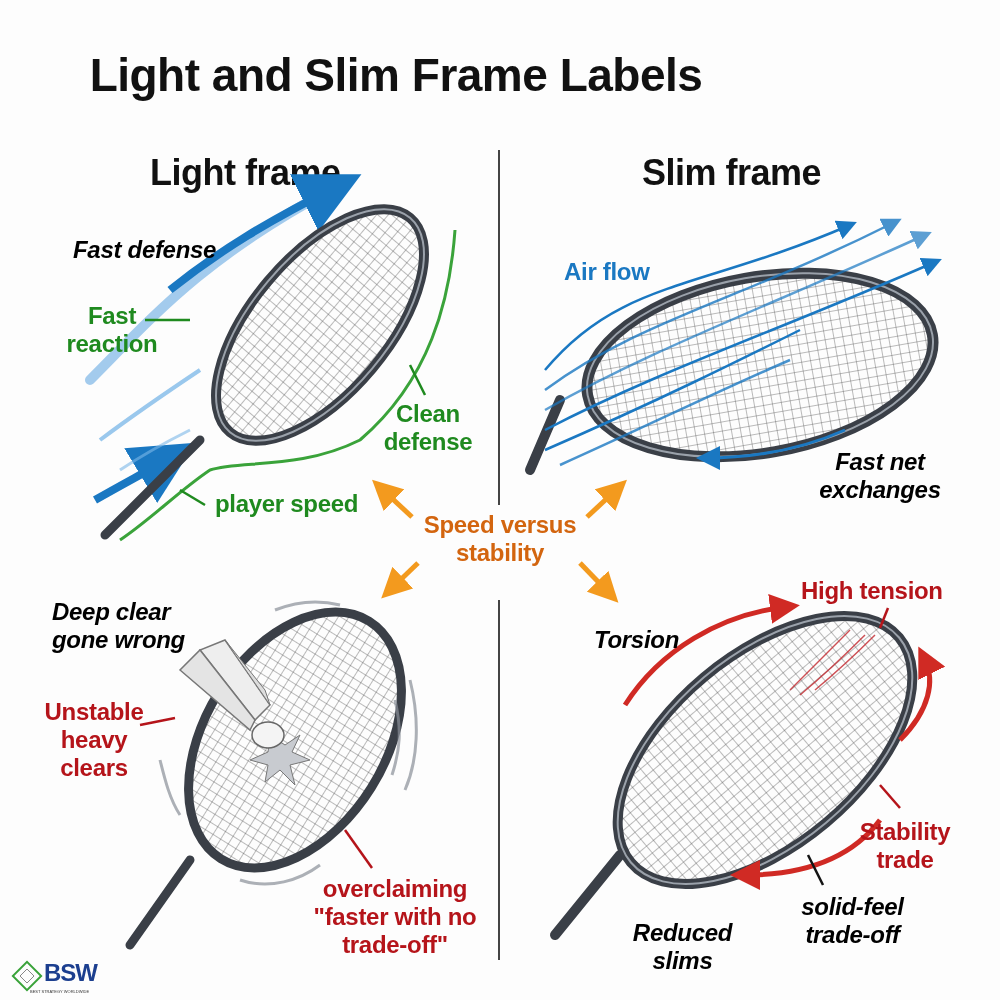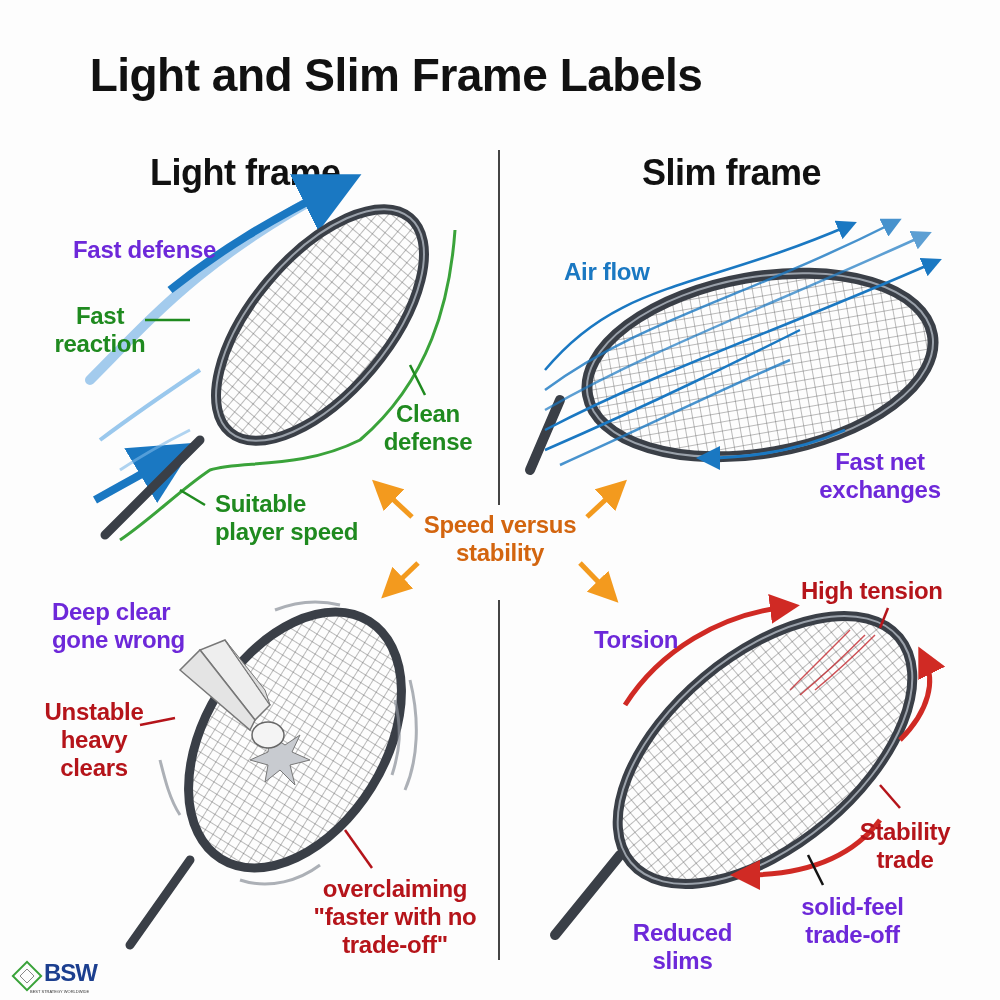--- a/index.html
+++ b/index.html
@@ -2,21 +2,21 @@
 <html><head>
 <meta charset="utf-8">
 <style>
   html, body { margin:0; padding:0; }
   body { width:1000px; height:1000px; background:#fdfdfd; position:relative; overflow:hidden;
          font-family:"Liberation Sans", "DejaVu Sans", sans-serif; }
   .abs { position:absolute; }
   .title { left:0; width:792px; top:48px; text-align:center; font-size:46px; font-weight:bold; color:#111; letter-spacing:-0.5px; }
   .subtitle { font-size:36px; font-weight:bold; color:#111; letter-spacing:-0.5px; }
   .lbl { font-weight:bold; font-size:24px; line-height:28px; letter-spacing:-0.3px; }
-  .black { color:#6d28d9; }
+  .black { color:#000000;font-style:italic; }
   .green { color:#1f8a1f; }
   .blue { color:#1a78c2; }
   .red { color:#b5141a; }
   .orange { color:#d3650f; }
   .center { text-align:center; }
   svg.art { position:absolute; left:0; top:0; }
   .divider { position:absolute; left:498px; width:2px; background:#444; }
   .logo { left:10px; top:935px; width:110px; height:55px;margin-top:24px; }
   .logo-text { position:absolute; left:34px; top:0; font-size:24px; font-weight:bold; color:#1c3f8f; letter-spacing:-1px; }
   .logo-sub { position:absolute; left:20px; top:30px; font-size:4px; color:#333; white-space:nowrap; }
@@ -129,30 +129,29 @@
       <path d="M800 695 C830 670 850 650 865 635"></path>
       <path d="M815 690 C845 665 865 645 875 635"></path>
     </g>
     <path d="M888 608 L880 628" stroke="#b5141a" stroke-width="2.5"></path>
     <path d="M880 785 L900 808" stroke="#b5141a" stroke-width="2.5"></path>
     <path d="M808 855 L823 885" stroke="#141414" stroke-width="2.5"></path>
   </g>
 </svg>
 
 <div class="abs lbl black" style="left:73px; top:236px;">Fast defense</div>
-<div class="abs lbl green center" style="left:50px; top:302px; width:100px;">
+<div class="abs lbl green center" style="left:62px; top:302px; width:100px;">
   <div>Fast</div>
   <div>reaction</div>
 </div>
 <div class="abs lbl green center" style="left:378px; top:400px; width:100px;">
   <div>Clean</div>
   <div>defense</div>
 </div>
 <div class="abs lbl green" style="left:215px; top:490px;">
-  <div>Suitable</div>
   <div>player speed</div>
 </div>
 
 <div class="abs lbl blue" style="left:564px; top:258px;">Air flow</div>
 <div class="abs lbl black center" style="left:815px; top:448px; width:130px;">
   <div>Fast net</div>
   <div>exchanges</div>
 </div>
 
 <div class="abs lbl orange center" style="left:405px; top:511px; width:190px;">

